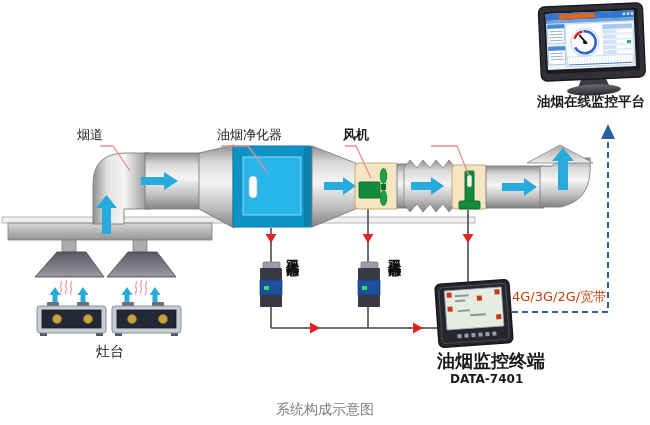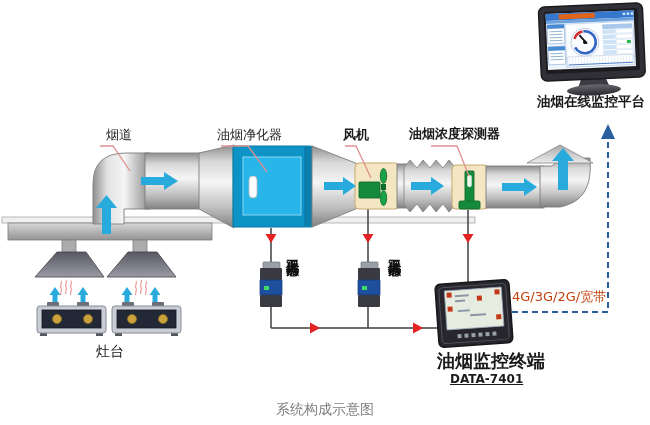--- a/index.html
+++ b/index.html
@@ -6,21 +6,21 @@
   .stage{position:relative;width:650px;height:425px;background:#ffffff;overflow:hidden;
          font-family:"DejaVu Sans","Liberation Sans",sans-serif;}
   .stage svg{position:absolute;left:0;top:0;}
   .lbl{position:absolute;font-size:13px;color:#1a1a1a;white-space:nowrap;line-height:1;text-align:center;}
   .lbl.bold{font-weight:bold;}
   .vlbl{position:absolute;font-size:13px;font-weight:bold;color:#111;
         writing-mode:vertical-rl;text-orientation:upright;letter-spacing:1px;line-height:1;}
   .net{color:#c2410c;}
   .plat{font-weight:bold;font-size:13.5px;}
   .term{font-weight:bold;font-size:18px;}
-  .model{font-weight:bold;font-size:12px;text-decoration:underline;}
+  .model{font-weight:bold;font-size:12px;}
   .stovelbl{font-size:14px;}
   .caption{position:absolute;left:0;top:401px;width:650px;text-align:center;
            font-size:14px;color:#7f7f7f;}
 </style>
 </head>
 <body>
 
 <div class="stage">
 
 <svg width="650" height="425" viewBox="0 0 650 425">
@@ -259,24 +259,23 @@
   </g>
 
   <g stroke="#e09090" stroke-width="1.3" fill="none">
     <polyline points="100,146 113,146 130,171"></polyline>
     <polyline points="221,146 248,146 267,172"></polyline>
     <polyline points="345,146 356,146 371,178"></polyline>
     <polyline points="431,146 457,146 469,176"></polyline>
   </g>
 </svg>
 
-<div class="lbl" style="left:106px;top:128px;">烟道</div>
+<div class="lbl" style="left:77px;top:128px;">烟道</div>
 <div class="lbl" style="left:217px;top:128px;">油烟净化器</div>
 <div class="lbl" style="left:343px;top:128px;font-weight:bold;">风机</div>
-<div class="lbl bold" style="left:409px;top:127px;">油烟浓度探测器</div>
 <div class="vlbl" style="left:286px;top:249px;">工况传感器</div>
 <div class="vlbl" style="left:388px;top:249px;">工况传感器</div>
 <div class="lbl stovelbl" style="left:96px;top:344px;">灶台</div>
 <div class="lbl term" style="left:437px;top:352px;">油烟监控终端</div>
 <div class="lbl model" style="left:450px;top:373px;">DATA-7401</div>
 <div class="lbl net" style="left:512px;top:290px;">4G/3G/2G/宽带</div>
 <div class="lbl plat" style="left:537px;top:95px;">油烟在线监控平台</div>
 <div class="caption">系统构成示意图</div>
 
 </div>

